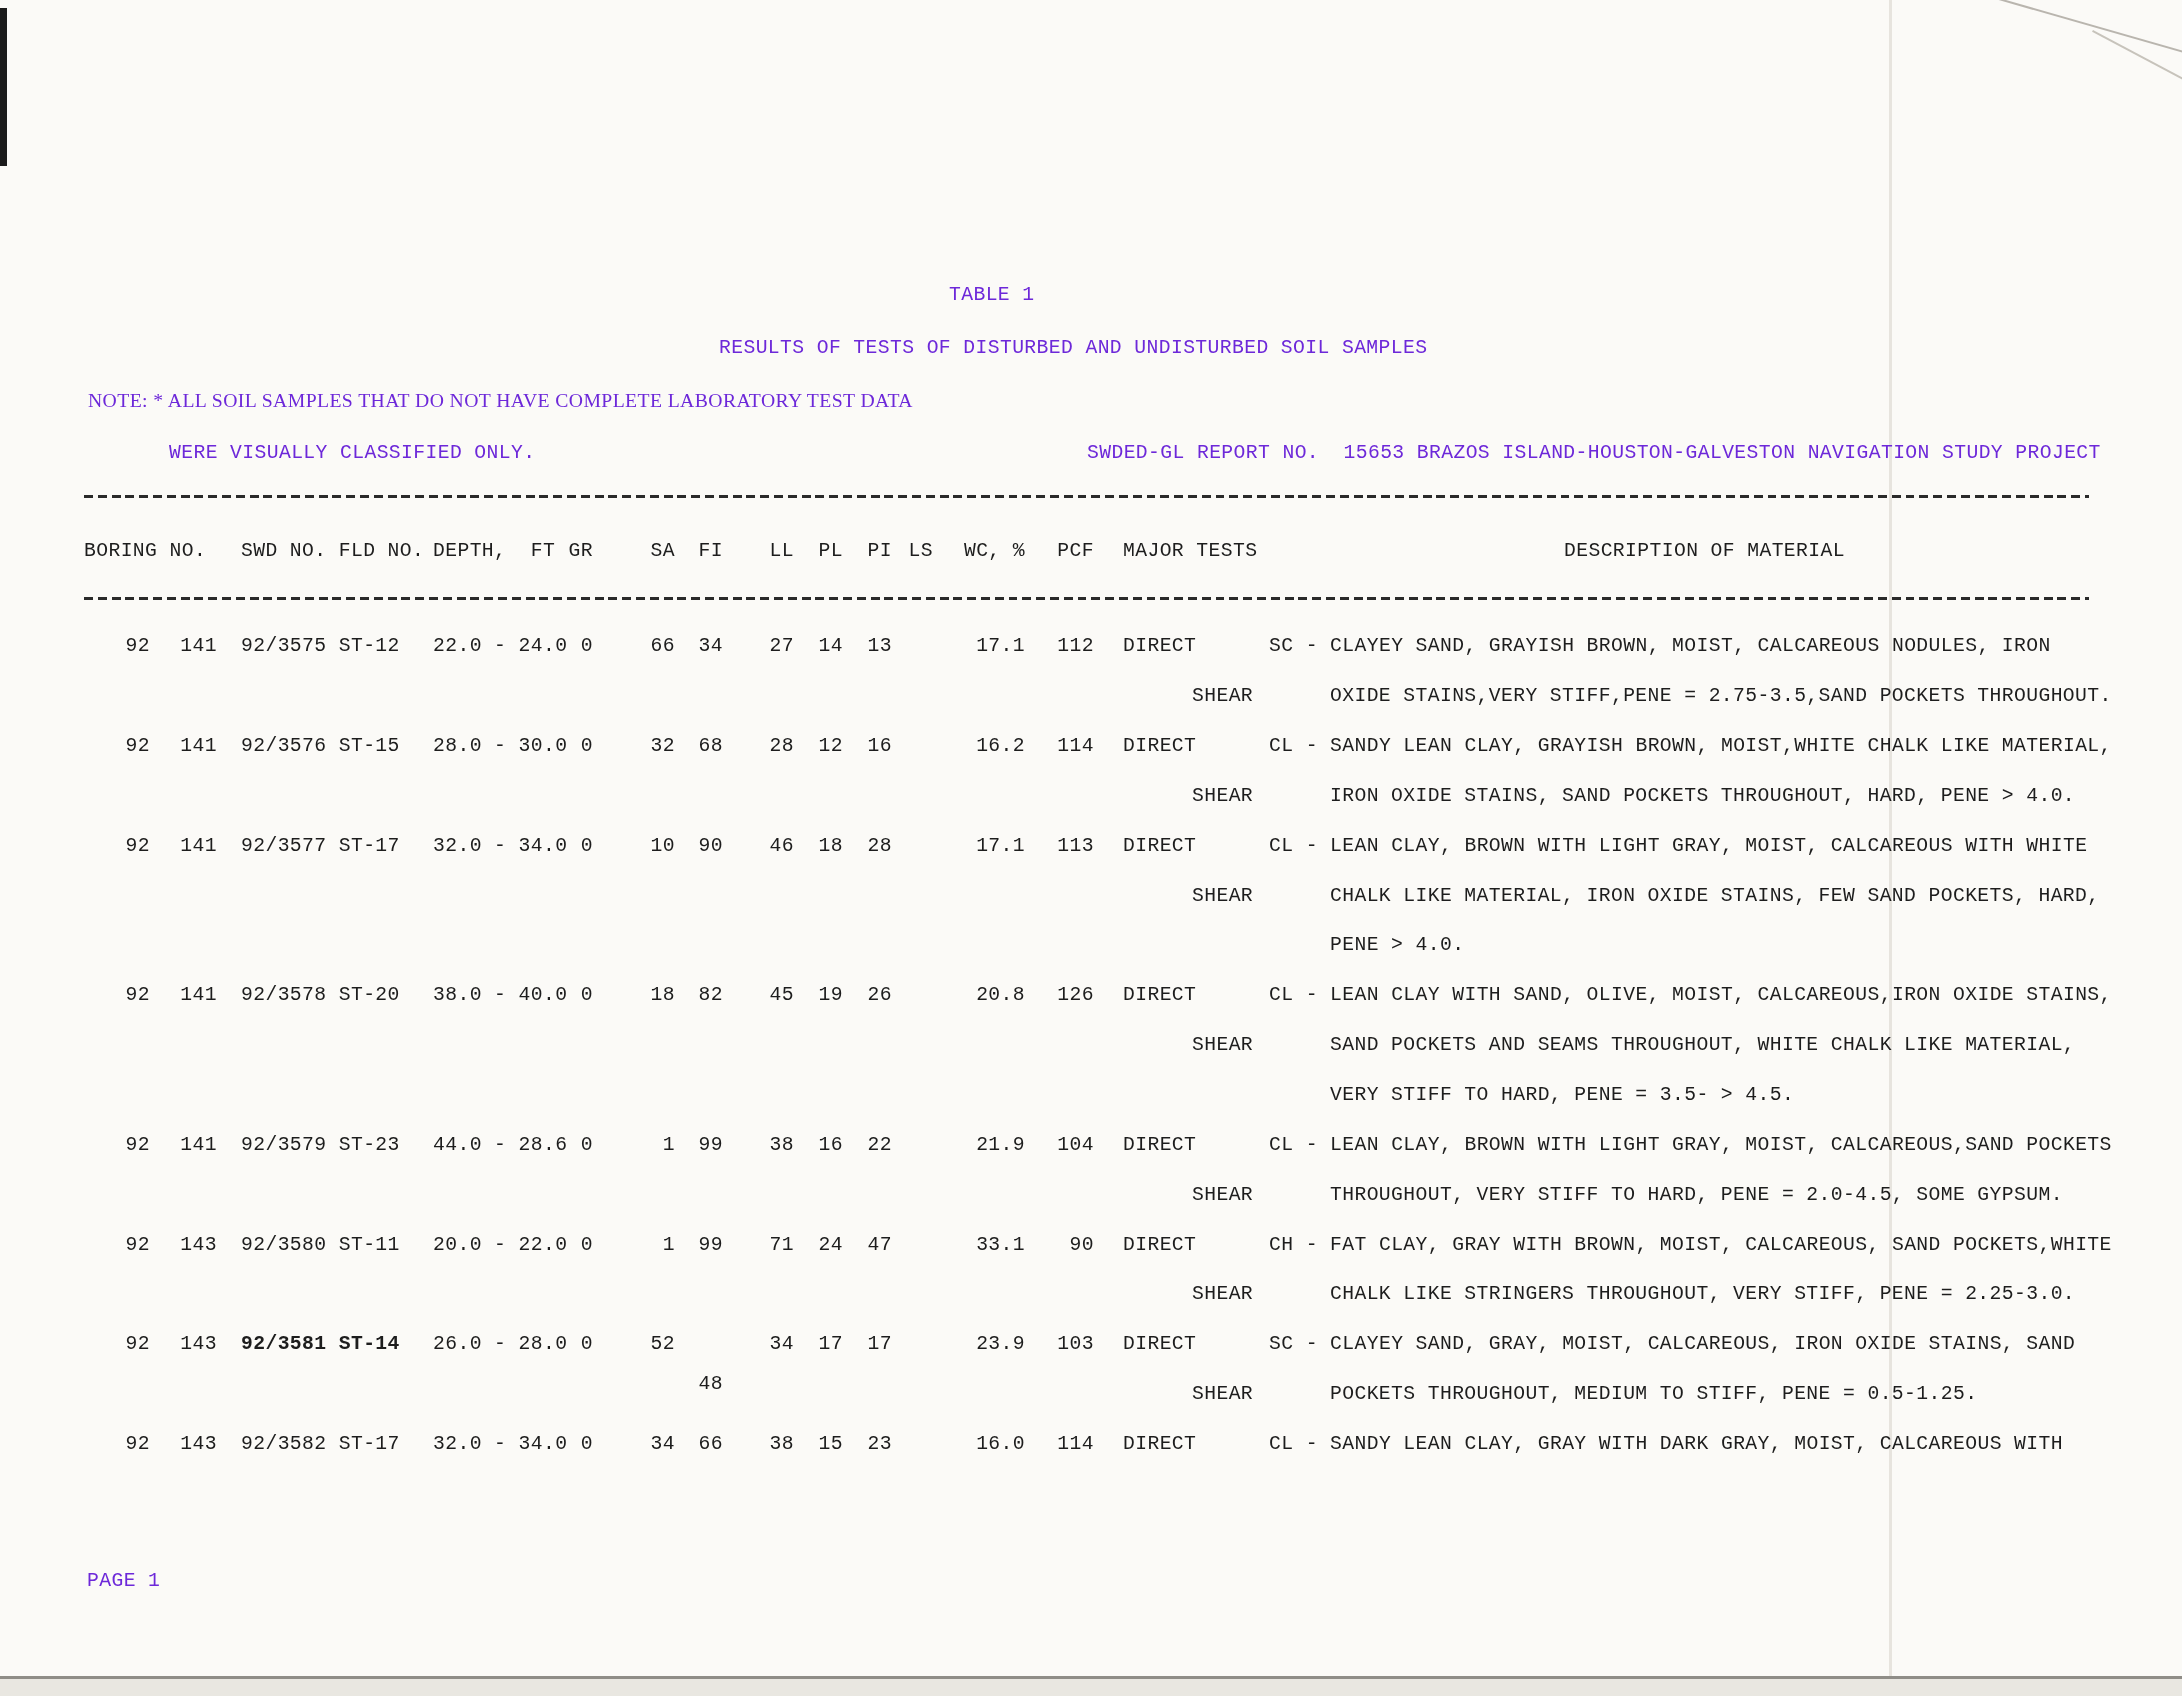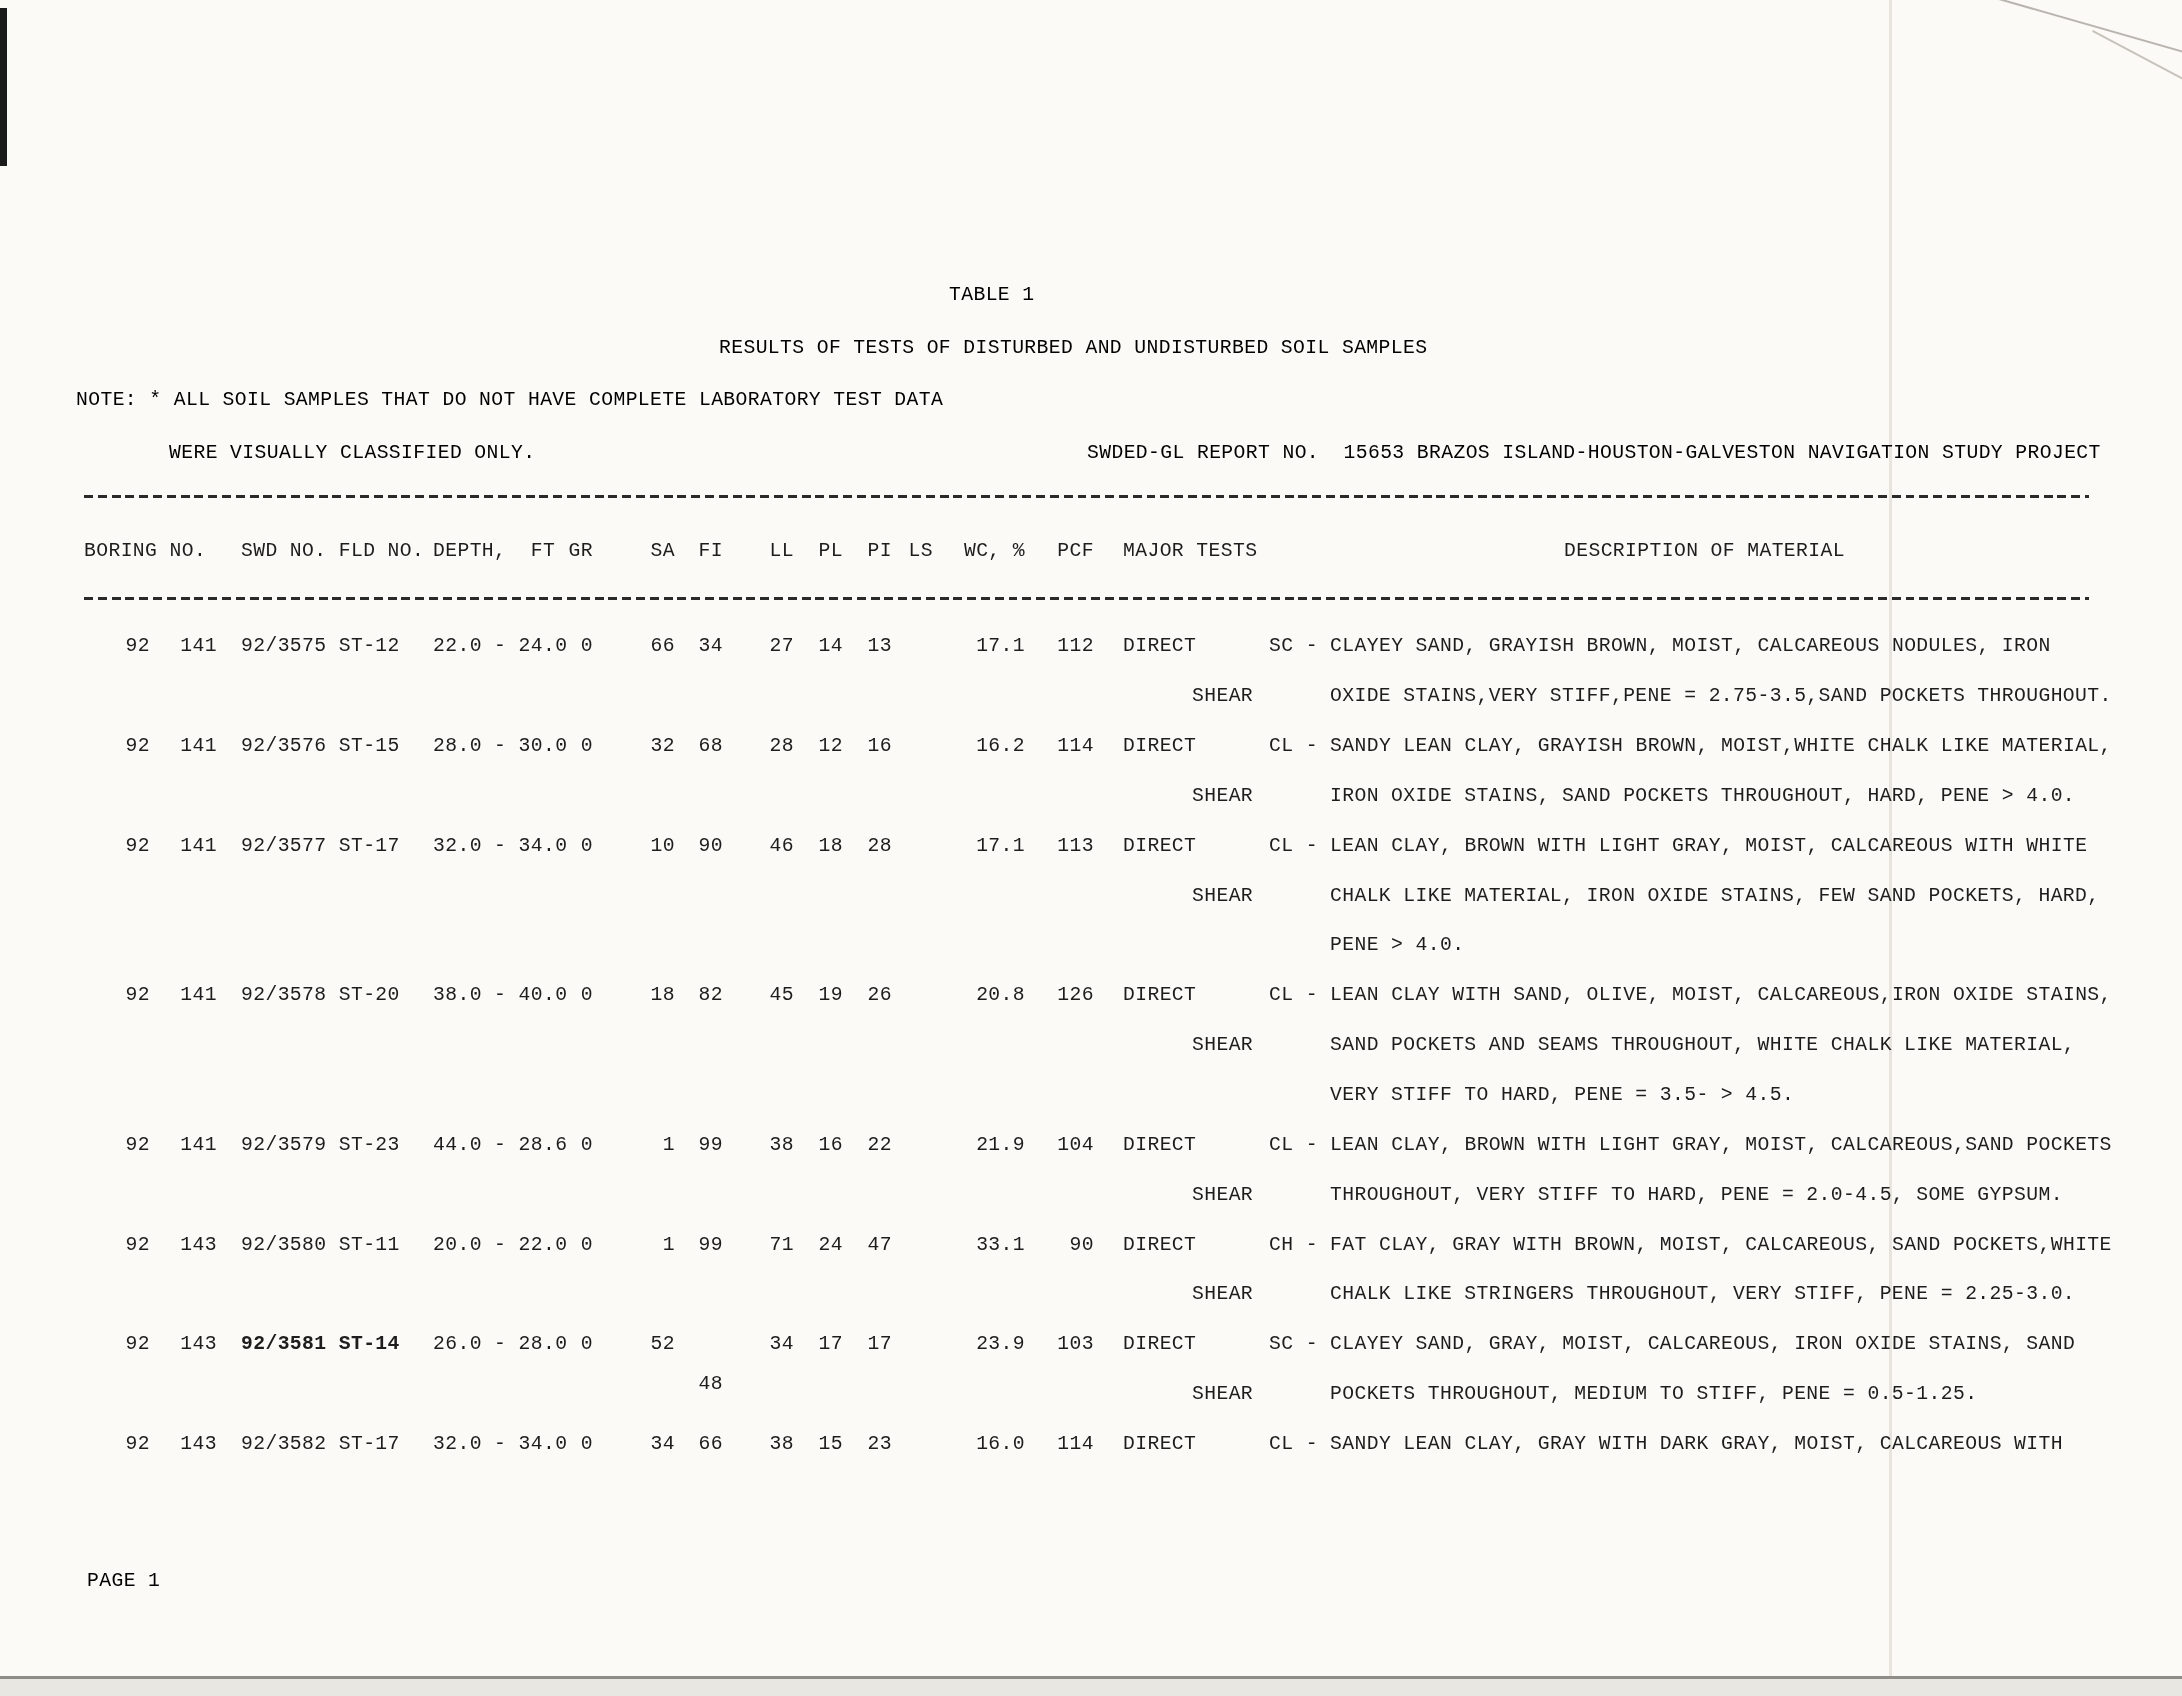--- a/index.html
+++ b/index.html
@@ -7,21 +7,21 @@
     width:2183px;height:1696px;
     background:#f6f5f1;
     font-family:"Liberation Mono","DejaVu Sans Mono",monospace;
     overflow:hidden;
   }
   #paper{
     position:relative;width:2183px;height:1696px;
     background:#fbfaf7;
     color:#1d1d1d;
   }
-  .txt{position:absolute;white-space:pre;font-size:19.7px;letter-spacing:0.4px;color:#000000;}
+  .txt{position:absolute;white-space:pre;font-size:19.7px;letter-spacing:0.4px;color:#6d28d9;}
   .cell{position:absolute;white-space:pre;font-size:19.7px;letter-spacing:0.4px;color:#1d1d1d;}
 
   
   .c-b1{left:89px;width:61px;text-align:right;}
   .c-b2{left:163px;width:54px;text-align:right;}
   .c-swd{left:241px;}
   .c-depth{left:433px;}
   .c-gr{left:556px;width:37px;text-align:right;}
   .c-sa{left:638px;width:37px;text-align:right;}
   .c-fi{left:686px;width:37px;text-align:right;}
@@ -35,21 +35,21 @@
   .c-major-cont{left:1172px;margin-left:20px;}
   .c-desc{left:1269px;}
   .c-desc-cont{left:1330px;}
   .h-boring{left:84px;}
   .h-desc{left:1564px;text-align:center;}
   .hdr{top:540px;}
 
   
   #title{left:949px;top:284px;}
   #subtitle{left:719px;top:337px;}
-  #note1{left:76px;top:389px;}
+  #note1{left:88px;top:389px;font-family:Liberation Serif, serif;}
   #note2{left:169px;top:442px;}
   #report{left:1087px;top:442px;}
   #footer{left:87px;top:1570px;}
 
   .dashrule{
     position:absolute;left:84px;width:2005px;height:3px;
     background:repeating-linear-gradient(90deg,#2a2a2a 0 8.9px,transparent 8.9px 13.8px);
   }
   #rule-top{top:495px;}
   #rule-under-header{top:597px;}

